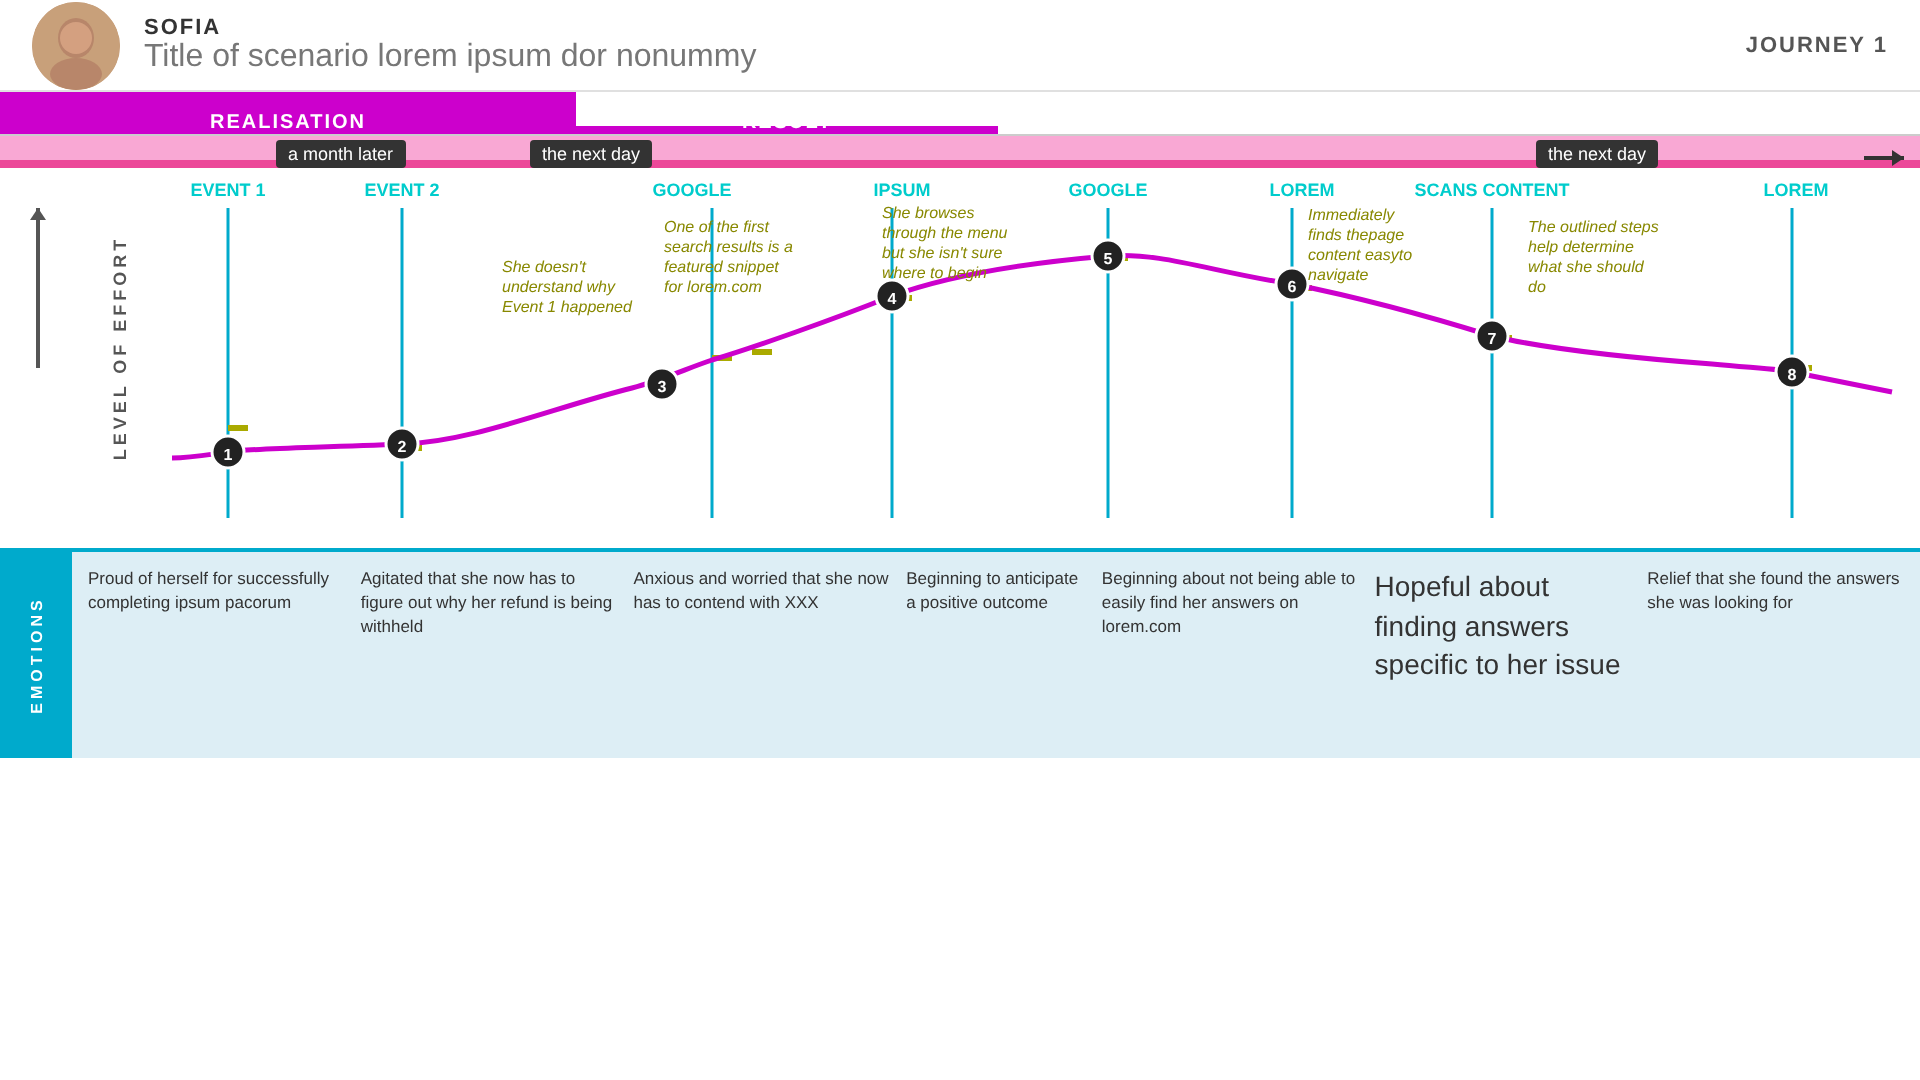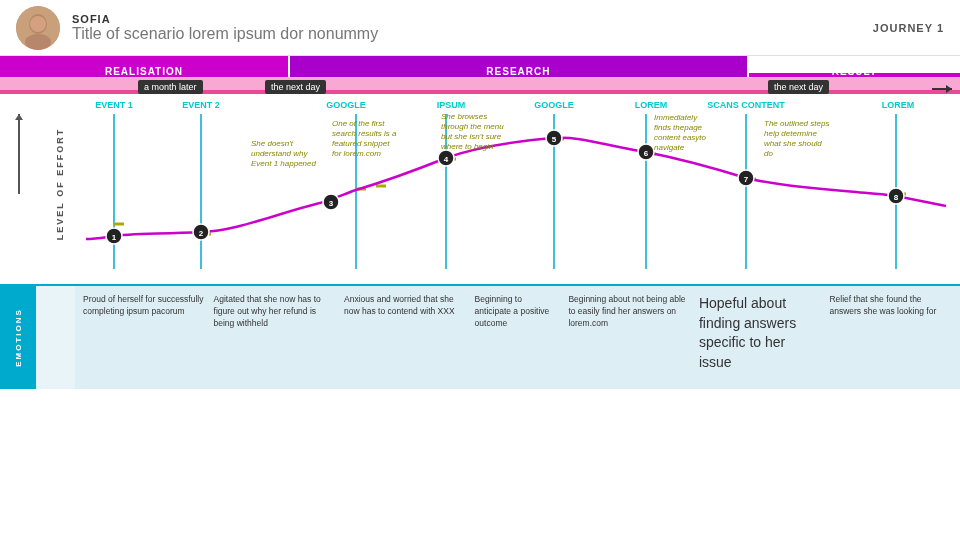--- a/index.html
+++ b/index.html
@@ -4,21 +4,21 @@
   <style>
     * { box-sizing: border-box; margin: 0; padding: 0; }
     body { width: 960px; height: 540px; font-family: Arial, sans-serif; background: #fff; overflow: hidden; position: relative; }
 
     
     #header {
       display: flex; align-items: center; justify-content: space-between;
       padding: 8px 16px;
       background: #fff;
       border-bottom: 1px solid #e0e0e0;
-      height: 56px;
+      height: 46px;
     }
     #header-left { display: flex; align-items: center; gap: 12px; }
     #avatar {
       width: 44px; height: 44px; border-radius: 50%; overflow: hidden;
       background: #c8a080;
       display: flex; align-items: center; justify-content: center;
       font-size: 20px; color: #fff;
     }
     #header-info { display: flex; flex-direction: column; }
     #persona-name { font-size: 11px; font-weight: bold; color: #333; letter-spacing: 1px; }
@@ -141,23 +141,20 @@
       <span id="persona-name">SOFIA</span>
       <span id="scenario-title">Title of scenario lorem ipsum dor nonummy</span>
     </div>
   </div>
   <span id="journey-label">JOURNEY 1</span>
 </div>
 
 <div id="phase-bar">
   <div class="phase phase-realisation" style="width:30%">
     <span>REALISATION</span>
-  </div>
-  <div class="phase phase-research" style="width:48%;border-left:2px solid #fff;border-right:2px solid #fff;">
-    <span>RESEARCH</span>
   </div>
   <div class="phase phase-result" style="width:22%">
     <span>RESULT</span>
   </div>
 </div>
 
 <div id="timeline-label-row">
   <span class="time-label" style="left:138px">a month later</span>
   <span class="time-label" style="left:265px">the next day</span>
   <span class="time-label" style="left:768px">the next day</span>
@@ -263,21 +260,21 @@
     <text x="728" y="32" fill="#888800" font-size="8" font-style="italic">The outlined steps</text>
     <text x="728" y="42" fill="#888800" font-size="8" font-style="italic">help determine</text>
     <text x="728" y="52" fill="#888800" font-size="8" font-style="italic">what she should</text>
     <text x="728" y="62" fill="#888800" font-size="8" font-style="italic">do</text>
   </svg>
 
   <div id="emotions-row" style="position:absolute;bottom:0;left:0;right:0;height:105px;">
     <div id="emotions-label-col" style="width:36px;background:#00aacc;display:flex;align-items:center;justify-content:center;height:100%;">
       <span id="emotions-label-text" style="transform:rotate(-90deg);font-size:8px;font-weight:bold;letter-spacing:2px;color:#fff;white-space:nowrap;">EMOTIONS</span>
     </div>
-    <div id="emotions-content" style="flex:1;display:flex;align-items:flex-start;padding:8px 4px;background:#ddeef5;height:100%;overflow:hidden;margin-left:39px;">
+    <div id="emotions-content" style="flex:1;display:flex;align-items:flex-start;padding:8px 4px;background:#ddeef5;height:100%;overflow:hidden;">
       <div class="emotion-item" style="font-size:8.5px;color:#333;line-height:1.4;flex:1;padding:0 4px;">Proud of herself for successfully completing ipsum pacorum</div>
       <div class="emotion-item" style="font-size:8.5px;color:#333;line-height:1.4;flex:1;padding:0 4px;">Agitated that she now has to figure out why her refund is being withheld</div>
       <div class="emotion-item" style="font-size:8.5px;color:#333;line-height:1.4;flex:1;padding:0 4px;">Anxious and worried that she now has to contend with XXX</div>
       <div class="emotion-item" style="font-size:8.5px;color:#333;line-height:1.4;flex:0.7;padding:0 4px;">Beginning to anticipate a positive outcome</div>
       <div class="emotion-item" style="font-size:8.5px;color:#333;line-height:1.4;flex:1;padding:0 4px;">Beginning about not being able to easily find her answers on lorem.com</div>
       <div class="emotion-item" style="font-size:14px;color:#333;line-height:1.4;flex:1;padding:0 4px;">Hopeful about finding answers specific to her issue</div>
       <div class="emotion-item" style="font-size:8.5px;color:#333;line-height:1.4;flex:1;padding:0 4px;">Relief that she found the answers she was looking for</div>
     </div>
   </div>
 </div>

